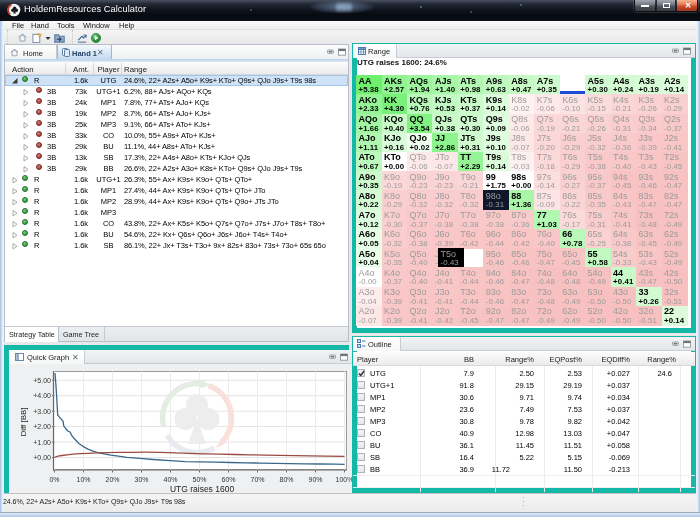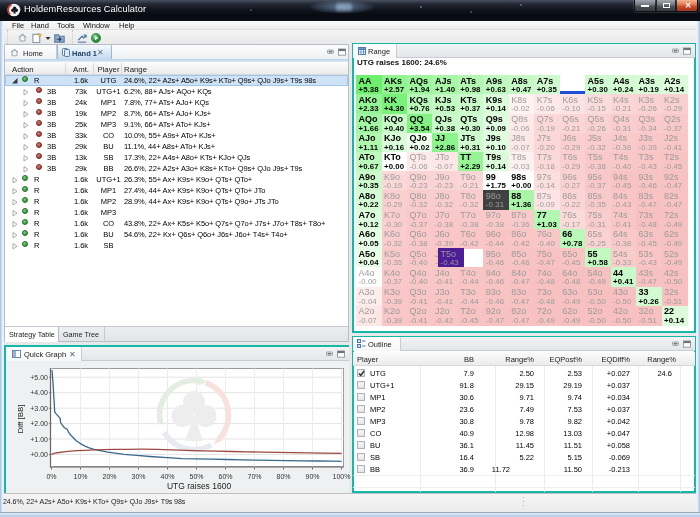--- a/index.html
+++ b/index.html
@@ -44,21 +44,21 @@
 .ta{font-size:7.5px}
 .tm{left:63px;width:26px;text-align:center}
 .tp{left:89px;width:29px;text-align:center}
 .tg{left:119px;letter-spacing:-0.12px}
 
 #btabs{position:absolute;left:5px;top:326px;width:343px;height:15px;border-top:1px solid #c2c9d1;background:linear-gradient(180deg,#eceef0,#e2e5e8)}
 .btab{position:absolute;top:0;height:15px;font-size:7.2px;color:#222;padding:3px 0 0 4px;border-right:1px solid #c4cbd3;white-space:nowrap;overflow:hidden}
 #bt1{left:0;width:54px;background:#fff;border-right:1px solid #b6bfc9}
 #bt2{left:54px;width:46px}
 
-.vpanel{position:absolute;background:#fff;border:2px solid #14b8a6}
+.vpanel{position:absolute;background:#fff;border:5px solid #14b8a6}
 .vtabs{position:absolute;height:14px;background:linear-gradient(180deg,#f2f3f5,#e4e6e9);border-bottom:1px solid #c6ccd3}
 .vtab{position:absolute;left:0;top:0;height:14px;background:linear-gradient(180deg,#ffffff,#f6f7f8);border-right:1px solid #c6ccd3;border-radius:2px 2px 0 0}
 .vtab .lbl{position:absolute;top:3px;font-size:7.5px;color:#222;white-space:nowrap}
 .mm{position:absolute;top:3px;width:19px;height:8px}
 .mm svg{display:block}
 
 #qg{left:4px;top:345px;width:345px;height:148px;background:#eef0f1}
 #qgc{position:absolute;left:0px;top:14px;width:343px;height:132px;background:#eef0f1}
 .cl{font-size:7px;fill:#333;font-family:"Liberation Sans",sans-serif}
 .ct{font-size:8.5px;fill:#222;font-family:"Liberation Sans",sans-serif}
@@ -346,20 +346,21 @@
       <span class="tg">54.6%, 22+ Kx+ Q6s+ Q6o+ J6s+ J6o+ T4s+ T4o+</span>
     </div>
 <div class="tr" style="top:240px">
       <svg class="ar" style="left:7px;top:2.5px" width="6" height="7">
         <polygon points="1,0.5 5,3.3 1,6" fill="#fff" stroke="#a2a2a2" stroke-width="0.9"></polygon>
       </svg>
       <span class="dg" style="left:17px"></span>
       <span class="ta" style="left:29px">R</span>
       <span class="tm">1.6k</span>
       <span class="tp">SB</span>
+      <span class="tg">86.1%, 22+ Jx+ T3s+ T3o+ 9x+ 82s+ 83o+ 73s+ 73o+ 65s 65o</span>
     </div>
 <div id="btabs">
  <div class="btab" id="bt1">Strategy Table</div>
  <div class="btab" id="bt2">Game Tree</div>
 </div>
 
 <div class="vpanel" id="qg">
  <div class="vtabs" style="left:0;top:0;width:343px">
   <div class="vtab" style="width:76px">
           <svg style="position:absolute;left:6px;top:3px" width="9" height="8" viewBox="0 0 9 8">
@@ -800,21 +801,21 @@
       <div class="gv">-0.32</div>
     </div>
 <div class="gc go" style="left:432.4px;top:190.4px;background:#f9cdcd">
       <div class="gn">J8o</div>
       <div class="gv">-0.32</div>
     </div>
 <div class="gc go" style="left:457.8px;top:190.4px;background:#f9cdcd">
       <div class="gn">T8o</div>
       <div class="gv">-0.32</div>
     </div>
-<div class="gc go" style="left:483.3px;top:190.4px;background:#404040">
+<div class="gc go" style="left:483.3px;top:190.4px;background:#0f172a">
       <div class="gn">98o</div>
       <div class="gv">-0.31</div>
     </div>
 <div class="gc gi" style="left:508.8px;top:190.4px;background:#a9f6a9">
       <div class="gn">88</div>
       <div class="gv">+1.36</div>
     </div>
 <div class="gc go" style="left:534.2px;top:190.4px;background:#fce4e4">
       <div class="gn">87s</div>
       <div class="gv">-0.09</div>
@@ -952,21 +953,21 @@
       <div class="gv">-0.35</div>
     </div>
 <div class="gc go" style="left:406.9px;top:248.1px;background:#f9c7c7">
       <div class="gn">Q5o</div>
       <div class="gv">-0.40</div>
     </div>
 <div class="gc go" style="left:432.4px;top:248.1px;background:#f9c6c6">
       <div class="gn">J5o</div>
       <div class="gv">-0.41</div>
     </div>
-<div class="gc go" style="left:438px;top:248.1px;background:#4c1d95">
+<div class="gc go" style="left:438px;top:248.1px;background:#000000">
       <div class="gn">T5o</div>
       <div class="gv">-0.43</div>
     </div>
 <div class="gc go" style="left:483.3px;top:248.1px;background:#f8c3c3">
       <div class="gn">95o</div>
       <div class="gv">-0.46</div>
     </div>
 <div class="gc go" style="left:508.8px;top:248.1px;background:#f8c3c3">
       <div class="gn">85o</div>
       <div class="gv">-0.46</div>

